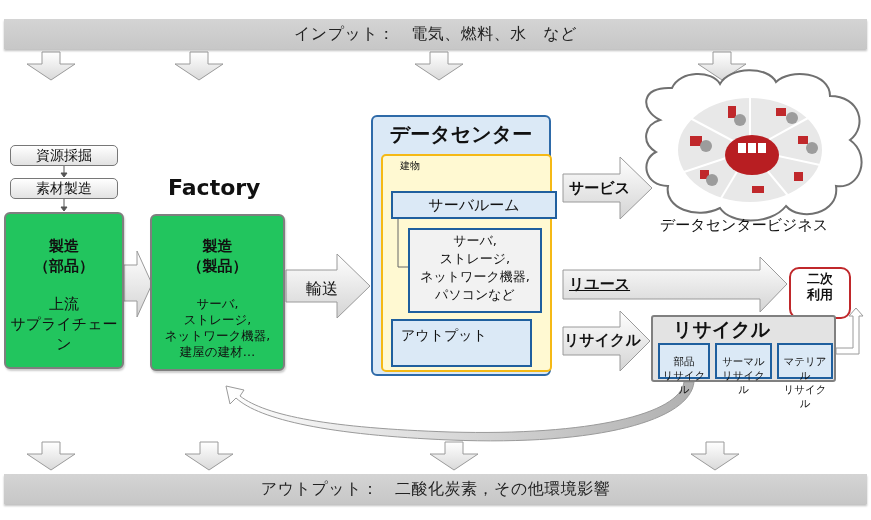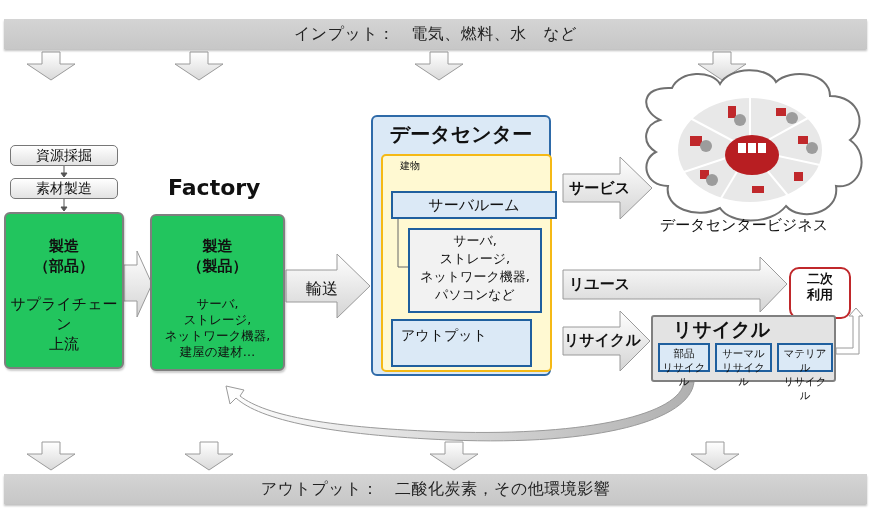--- a/index.html
+++ b/index.html
@@ -63,22 +63,22 @@
     background: #fff; border: 2px solid #c0282b; border-radius: 10px;
     font-weight: bold; font-size: 13px; line-height: 16px; text-align: center; padding-top: 2px;
   }
 
   .recycle-box {
     position: absolute; left: 651px; top: 315px; width: 185px; height: 67px;
     background: #e3e3e3; border: 2px solid #808080; border-radius: 3px;
   }
   .recycle-title { position: absolute; left: 20px; top: 0px; font-weight: bold; font-size: 19px; }
   .rc-item {
-    position: absolute; top: 26px; height: 29px; background: #dbe9f6; border: 2px solid #1f5f9e;
-    font-size: 10.5px; line-height: 14px; text-align: center; padding-top: 1px;
+    position: absolute; top: 26px; height: 36px; background: #dbe9f6; border: 2px solid #1f5f9e;
+    font-size: 10.5px; line-height: 14px; text-align: center; padding-top: 9px;
   }
 </style>
 </head>
 <body>
 
 <svg class="arrows" viewBox="0 0 871 520">
   <defs>
     <linearGradient id="gArrow" x1="0" y1="0" x2="0" y2="1">
       <stop offset="0" stop-color="#ffffff"></stop>
       <stop offset="1" stop-color="#d9d9d9"></stop>
@@ -172,22 +172,22 @@
   <span>資源採掘</span>
 </div>
 <div class="pill" style="top:178px;">
   <span>素材製造</span>
 </div>
 
 <div class="graybox" style="left:4px; top:212px; width:120px; height:157px; padding-top:22px;">
   <div class="title">製造</div>
   <div class="title">（部品）</div>
   <div style="height:18px;"></div>
+  <div class="body1">上流</div>
   <div class="body1">サプライチェーン</div>
-  <div class="body1">上流</div>
 </div>
 
 <div class="factory-label">Factory</div>
 <div class="graybox" style="left:150px; top:214px; width:135px; height:157px; padding-top:20px;">
   <div class="title">製造</div>
   <div class="title">（製品）</div>
   <div style="height:20px;"></div>
   <div class="body2">サーバ,</div>
   <div class="body2">ストレージ,</div>
   <div class="body2">ネットワーク機器,</div>
@@ -212,21 +212,21 @@
       <div>ネットワーク機器,</div>
       <div>パソコンなど</div>
     </div>
     <div class="blu office">
       <span>アウトプット</span>
     </div>
   </div>
 </div>
 
 <div class="arrow-label" style="left:569px; top:179px;">サービス</div>
-<div class="arrow-label" style="left:569px; top:275px;">リユース</div>
+<div class="arrow-label" style="left:569px; top:275px;text-decoration:underline;">リユース</div>
 <div class="arrow-label" style="left:564px; top:331px;">リサイクル</div>
 
 <div class="cloud-title">データセンタービジネス</div>
 
 <div class="reuse-box">
   <div>二次</div>
   <div>利用</div>
 </div>
 
 <div class="recycle-box">

